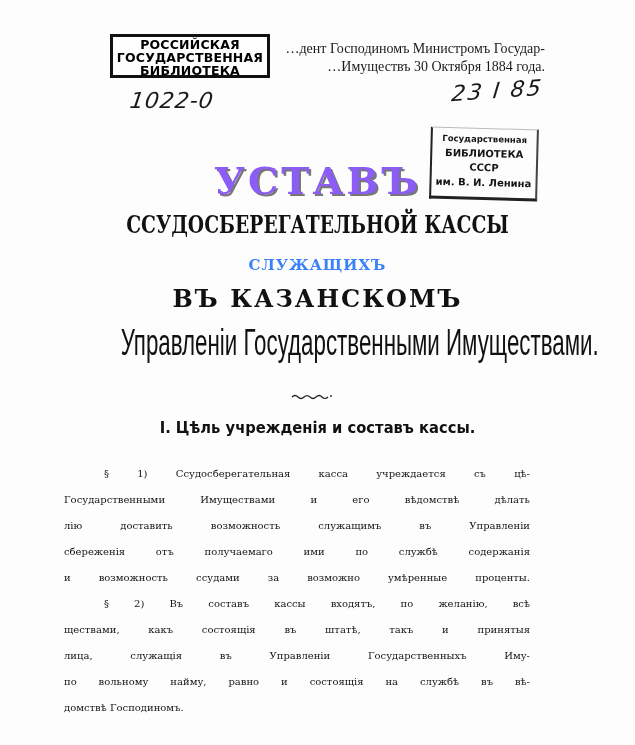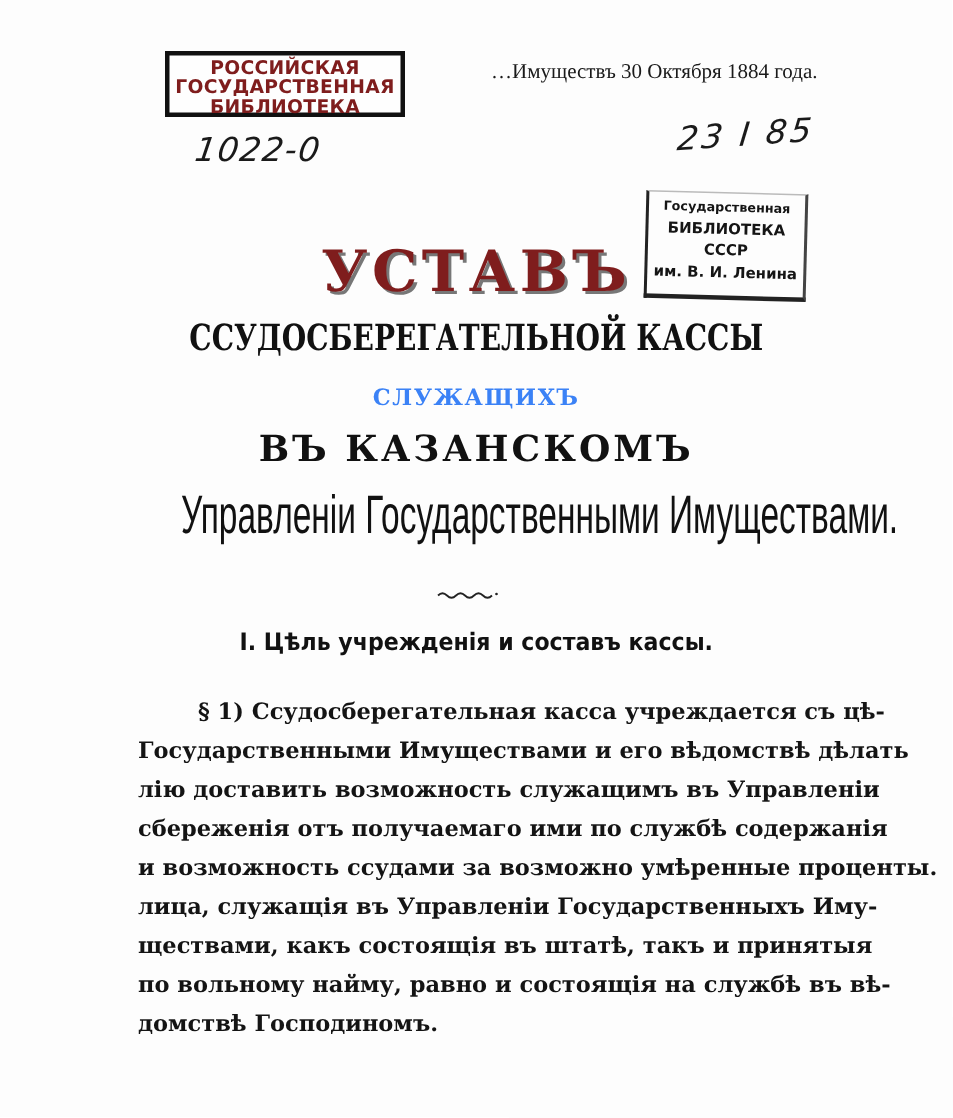--- a/index.html
+++ b/index.html
@@ -44,21 +44,21 @@
       height: 44px;
       border: 3px solid #111;
       background: rgba(255,255,255,0.55);
       box-sizing: border-box;
       font-family: "DejaVu Sans", sans-serif;
       font-weight: bold;
       font-size: 12.5px;
       line-height: 13px;
       text-align: center;
       padding-top: 1px;
-      color: #7f1d1d;
+      color: #000000;
       letter-spacing: 0.2px;
     }
     .stamp-rsl div { white-space: nowrap; }
 
     
     .hand-callno {
       position: absolute;
       left: 130px;
       top: 88px;
       font-family: "DejaVu Sans", sans-serif;
@@ -107,21 +107,21 @@
     
     .title-main {
       position: absolute;
       left: 0; width: 635px;
       top: 158px;
       text-align: center;
       font-family: "DejaVu Serif", serif;
       font-weight: bold;
       font-size: 38px;
       letter-spacing: 3px;
-      color: #7f1d1d;
+      color: #8b5cf6;
       text-shadow: 2px 2px 0 #777;
     }
     .title-sub1 {
       position: absolute;
       left: 0; width: 635px;
       top: 210px;
       text-align: center;
       font-family: "DejaVu Serif", serif;
       font-weight: bold;
       font-size: 24px;
@@ -178,44 +178,44 @@
       font-weight: bold;
       font-size: 16px;
       transform: scaleX(0.92);
       color: #111;
       white-space: nowrap;
     }
 
     
     .body-text {
       position: absolute;
-      left: 92px;
+      left: 64px;
       top: 461px;
       width: 466px;
       font-family: "DejaVu Serif", serif;
-      font-size: 15px;
+      font-size: 10px;
       line-height: 26px;
       color: #141414;
-      font-weight: bold;
     }
     .body-line {
       display: block;
       white-space: nowrap;
       text-align: justify;
       text-align-last: justify;
     }
     .body-line.indent { padding-left: 40px; }
     .body-line.last { text-align-last: left; }
   </style>
 </head>
 <body>
 
 <div class="page">
 
   <div class="approval">
+    <div>…дент Господиномъ Министромъ Государ-</div>
     <div>…Имуществъ 30 Октября 1884 года.</div>
   </div>
 
   <div class="stamp-rsl">
     <div>РОССИЙСКАЯ</div>
     <div>ГОСУДАРСТВЕННАЯ</div>
     <div>БИБЛИОТЕКА</div>
   </div>
 
   <div class="hand-callno">1022-0</div>
@@ -240,19 +240,20 @@
   </svg>
 
   <div class="section-heading">I. Цѣль учрежденія и составъ кассы.</div>
 
   <div class="body-text">
     <span class="body-line indent">§ 1) Ссудосберегательная касса учреждается съ цѣ-</span>
     <span class="body-line">Государственными Имуществами и его вѣдомствѣ дѣлать</span>
     <span class="body-line">лію доставить возможность служащимъ въ Управленіи</span>
     <span class="body-line">сбереженія отъ получаемаго ими по службѣ содержанія</span>
     <span class="body-line">и возможность ссудами за возможно умѣренные проценты.</span>
+    <span class="body-line indent">§ 2) Въ составъ кассы входятъ, по желанію, всѣ</span>
+    <span class="body-line">ществами, какъ состоящія въ штатѣ, такъ и принятыя</span>
     <span class="body-line">лица, служащія въ Управленіи Государственныхъ Иму-</span>
-    <span class="body-line">ществами, какъ состоящія въ штатѣ, такъ и принятыя</span>
     <span class="body-line">по вольному найму, равно и состоящія на службѣ въ вѣ-</span>
     <span class="body-line last">домствѣ Господиномъ.</span>
   </div>
 
 </div>
 
 </body></html>

